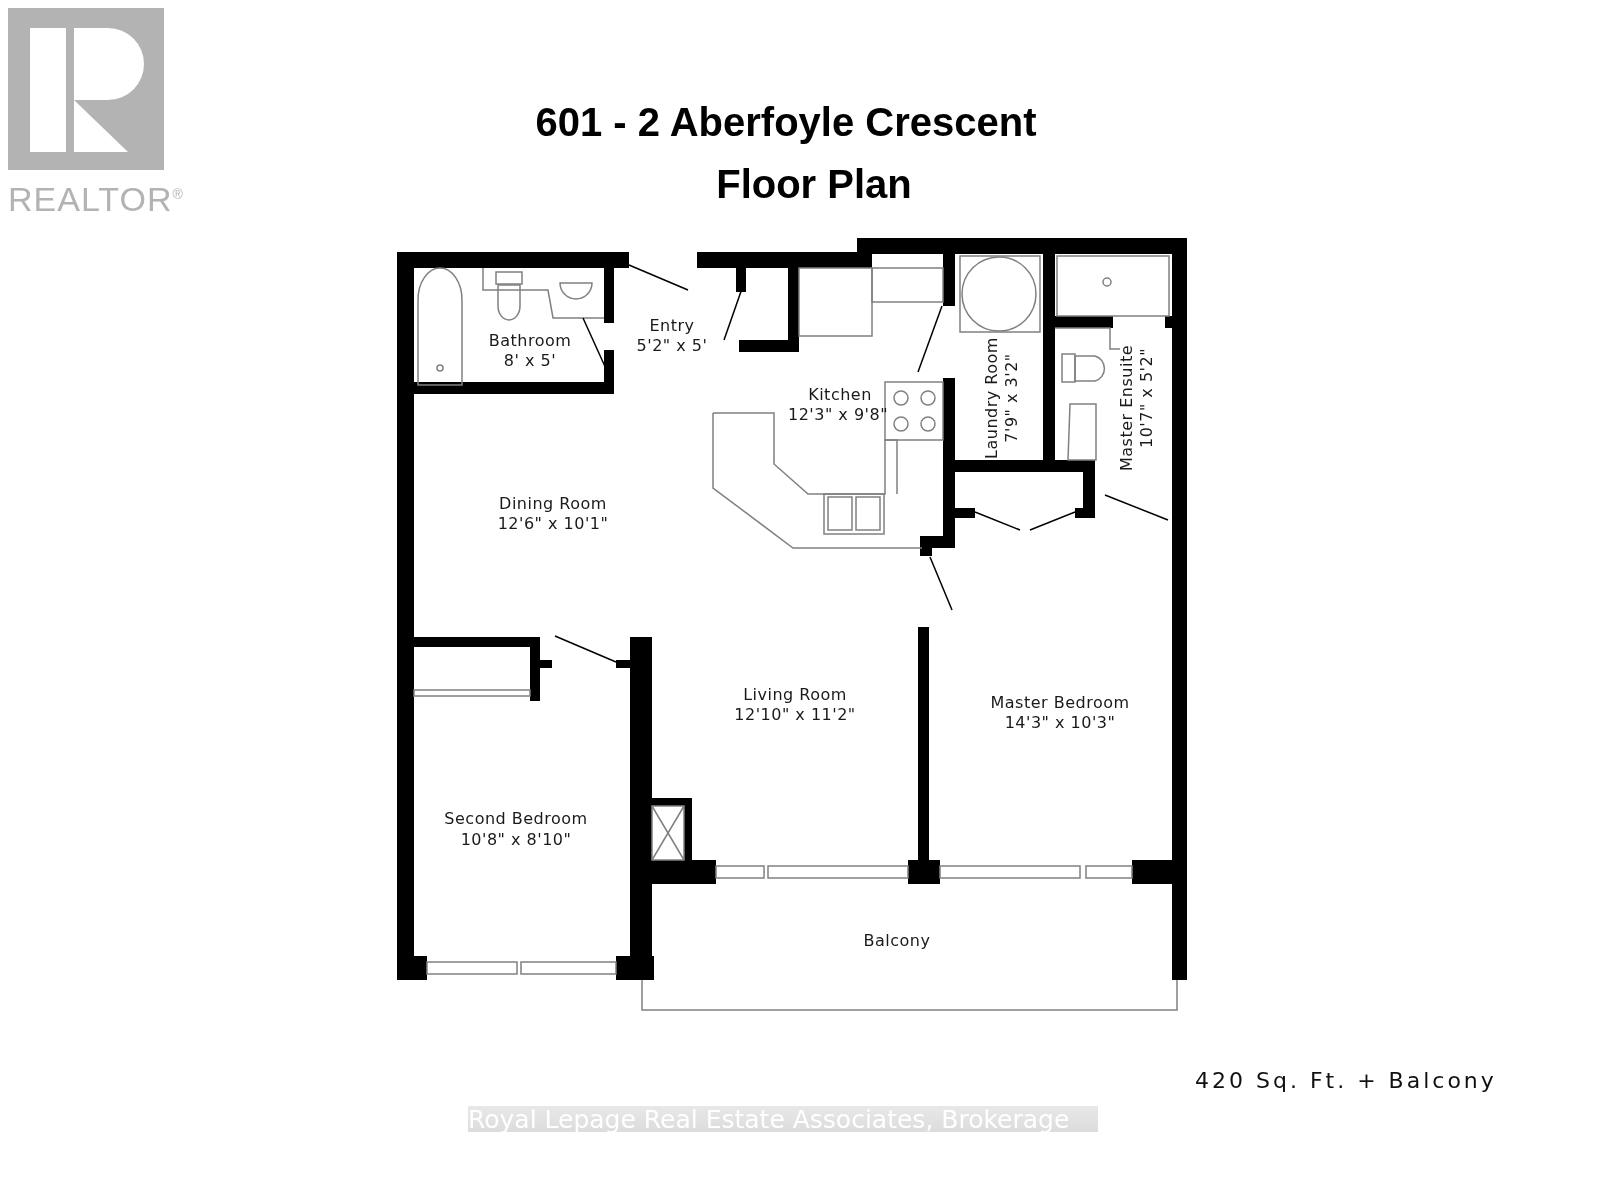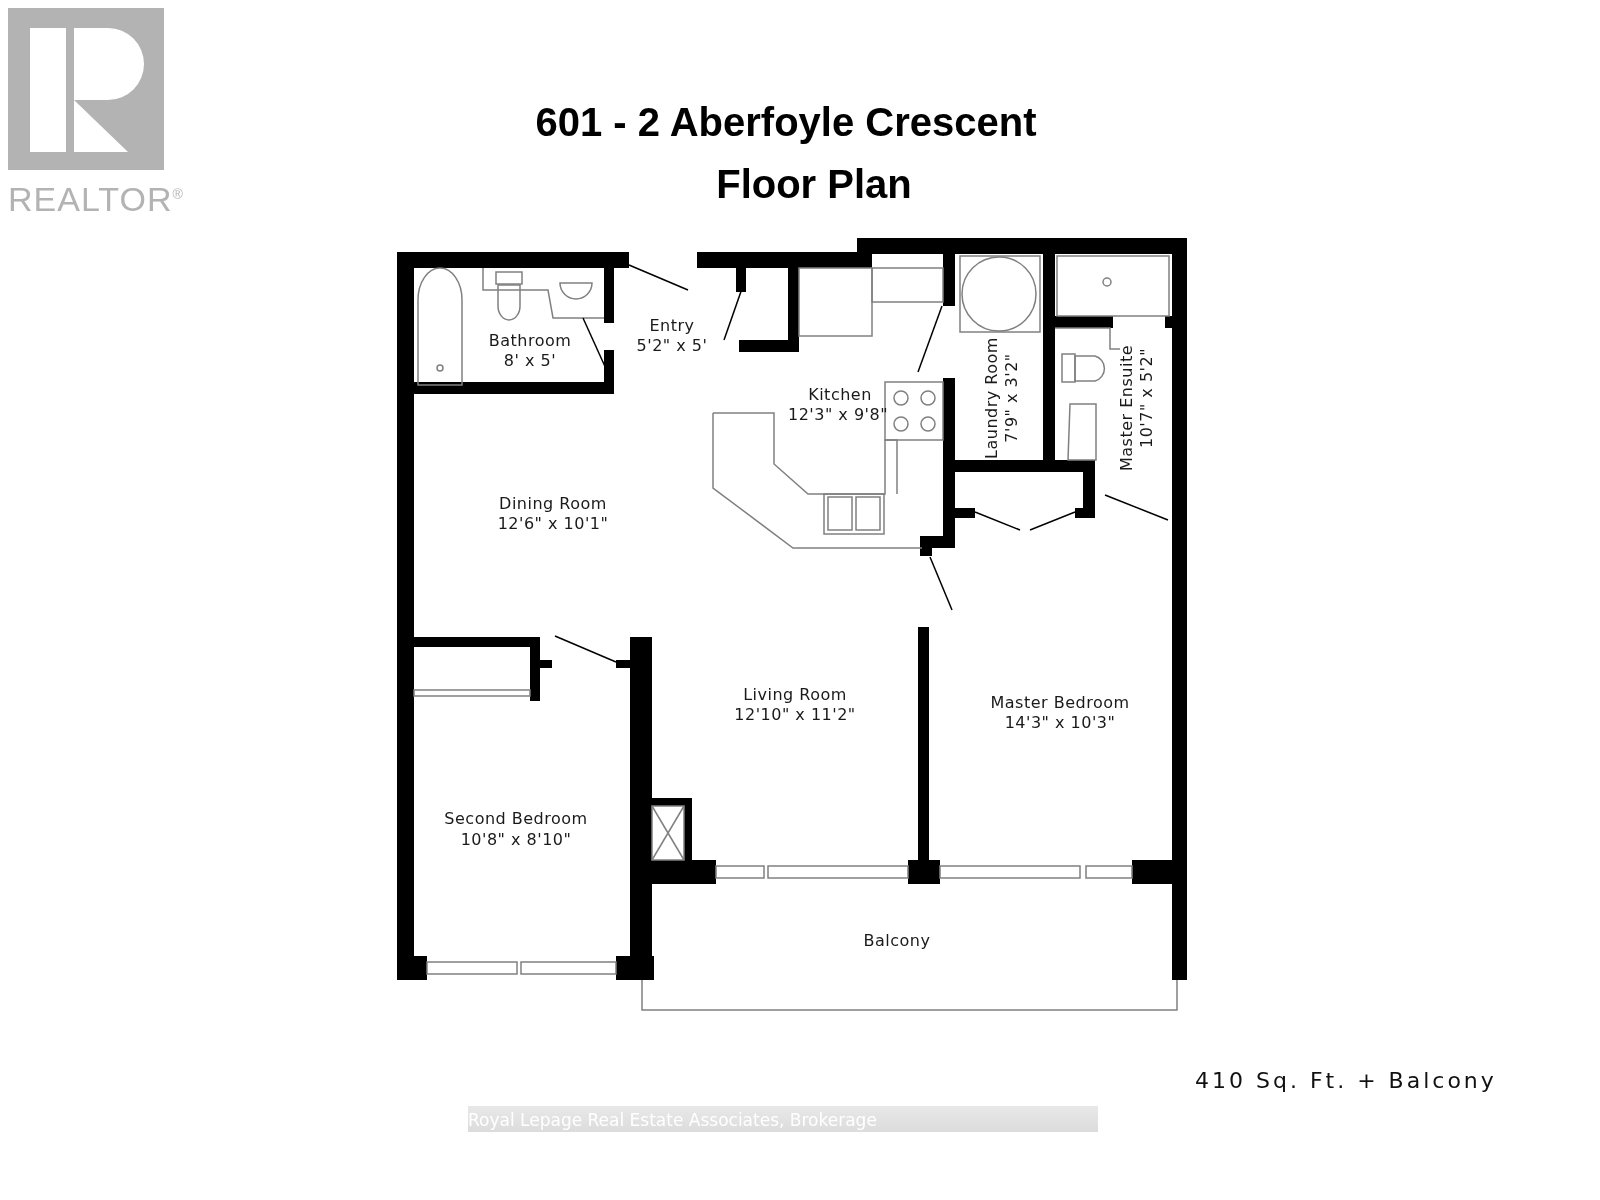--- a/index.html
+++ b/index.html
@@ -7,21 +7,21 @@
   .logo { position:absolute; left:8px; top:8px; width:160px; }
   .logo-box { width:156px; height:162px; background:#b3b3b3; position:relative; }
   .logo-word { color:#b3b3b3; font-size:34px; letter-spacing:1px; margin-top:10px; font-family:"Liberation Sans", sans-serif; }
   .logo-word sup { font-size:14px; }
   .title { position:absolute; left:0; width:1600px; text-align:center; font-weight:bold; font-size:40px; color:#000; font-family:"Liberation Sans", sans-serif; }
   .t1 { top:100px; left:-14px; }
   .t2 { top:162px; left:14px; }
   svg.plan { position:absolute; left:0; top:0; }
   .room-label { font-family:"DejaVu Sans", sans-serif; font-size:16px; fill:#1a1a1a; letter-spacing:0.5px; }
   .area { position:absolute; left:1195px; top:1068px; font-size:22px; letter-spacing:3px; color:#111; font-family:"DejaVu Sans", sans-serif; }
-  .watermark { position:absolute; left:468px; top:1106px; width:630px; height:26px; background:linear-gradient(#e8e8e8,#dcdcdc); color:#fff; font-size:17px; line-height:28px; font-family:"DejaVu Sans", sans-serif; white-space:nowrap; overflow:hidden; }
+  .watermark { position:absolute; left:468px; top:1106px; width:630px; height:26px; background:linear-gradient(#e8e8e8,#dcdcdc); color:#fff; font-size:25px; line-height:28px; font-family:"DejaVu Sans", sans-serif; white-space:nowrap; overflow:hidden; }
 </style>
 </head>
 <body>
 
 <div class="logo">
   <div class="logo-box">
     <svg width="156" height="162" viewBox="0 0 156 162">
       <rect x="22" y="20" width="36" height="124" fill="#fff"></rect>
       <path d="M66 20 H100 A36 36 0 0 1 100 92 H66 Z" fill="#fff"></path>
       <polygon points="66,92 66,144 120,144" fill="#fff"></polygon>
@@ -159,14 +159,14 @@
     <text class="room-label" text-anchor="middle" x="795" y="700">Living Room</text>
     <text class="room-label" text-anchor="middle" x="795" y="720">12'10" x 11'2"</text>
     <text class="room-label" text-anchor="middle" x="1060" y="708">Master Bedroom</text>
     <text class="room-label" text-anchor="middle" x="1060" y="728">14'3" x 10'3"</text>
     <text class="room-label" text-anchor="middle" x="516" y="824">Second Bedroom</text>
     <text class="room-label" text-anchor="middle" x="516" y="845">10'8" x 8'10"</text>
     <text class="room-label" text-anchor="middle" x="897" y="946">Balcony</text>
   </g>
 </svg>
 
-<div class="area">410 Sq. Ft. + Balcony</div>
+<div class="area">420 Sq. Ft. + Balcony</div>
 <div class="watermark">Royal Lepage Real Estate Associates, Brokerage</div>
 
 </body></html>

